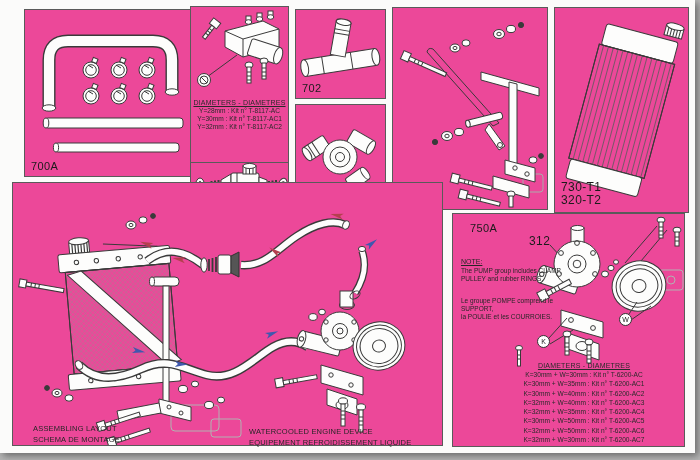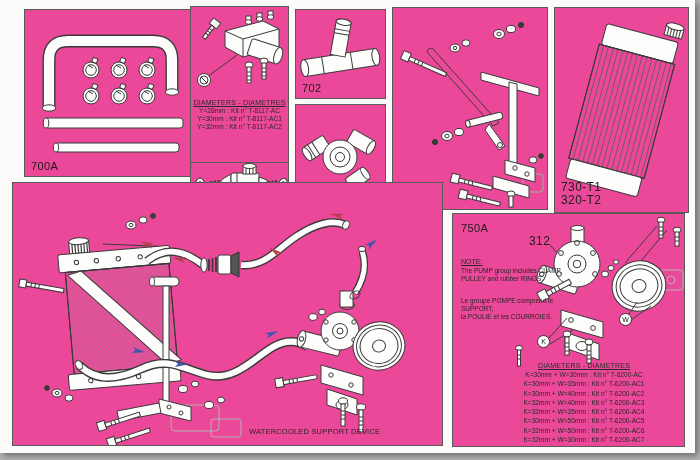--- a/index.html
+++ b/index.html
@@ -412,22 +412,27 @@
         <polygon points="0,3 13,0 10,3 13,6" transform="translate(258,62) rotate(35)"></polygon>
         <polygon points="0,3 13,0 10,3 13,6" transform="translate(318,28) rotate(12)"></polygon>
       </g>
       <g fill="#3f58ae" stroke="none">
         <polygon points="13,3 0,0 3,3 0,6" transform="translate(120,164) rotate(10)"></polygon>
         <polygon points="13,3 0,0 3,3 0,6" transform="translate(162,178) rotate(2)"></polygon>
         <polygon points="13,3 0,0 3,3 0,6" transform="translate(252,150) rotate(-20)"></polygon>
         <polygon points="13,3 0,0 3,3 0,6" transform="translate(352,62) rotate(-38)"></polygon>
       </g>
     </svg>
+    <div class="cap" style="left:20px;top:240px">
+      <div>ASSEMBLING LAYOUT</div>
+      <div>SCHEMA DE MONTAGE</div>
+    </div>
     <div class="cap" style="left:236px;top:243px">
-      <div>WATERCOOLED SUPPORT DEVICE</div>
+      <div>WATERCOOLED ENGINE DEVICE</div>
+      <div>EQUIPEMENT REFROIDISSEMENT LIQUIDE</div>
     </div>
   </div>
 
   <div class="panel" id="panel-750a">
     <svg width="231" height="232" viewBox="0 0 231 232">
       <g stroke="#3a3a3a" fill="none" stroke-width="1">
         <path d="M97,31 L108,43"></path>
 
         <path d="M172,49 L204,12 M188,47 L214,16"></path>
 
@@ -499,21 +504,21 @@
               <rect x="134" y="131" width="4" height="18" fill="#fdfdfc"></rect>
               <path d="M134,137 h4 M134,141 h4 M134,145 h4"></path>
             </g>
         <g>
               <ellipse cx="66" cy="134" rx="3.5" ry="2.5" fill="#fdfdfc"></ellipse>
               <rect x="64.5" y="136" width="3" height="16" fill="#fdfdfc"></rect>
               <path d="M64.5,141 h3 M64.5,145 h3"></path>
             </g>
       </g>
     </svg>
-    <div class="lbl" style="left:8px;top:8px">750A</div>
+    <div class="lbl" style="left:17px;top:8px">750A</div>
     <div class="lbl small" style="left:76px;top:20px">312</div>
     <div class="note" style="left:8px;top:44px;width:86px">
       <div class="ttl">NOTE:</div>
       <div class="ln">The PUMP group includes CLAMP,</div>
       <div class="ln">PULLEY and rubber RINGS.</div>
       <div style="height:14px"></div>
       <div class="ln">Le groupe POMPE comprend le</div>
       <div class="ln">SUPPORT,</div>
       <div class="ln">la POULIE et les COURROIES.</div>
     </div>

